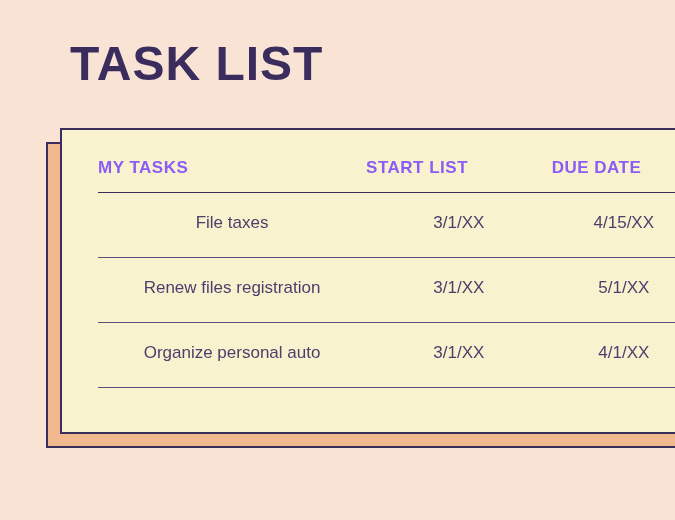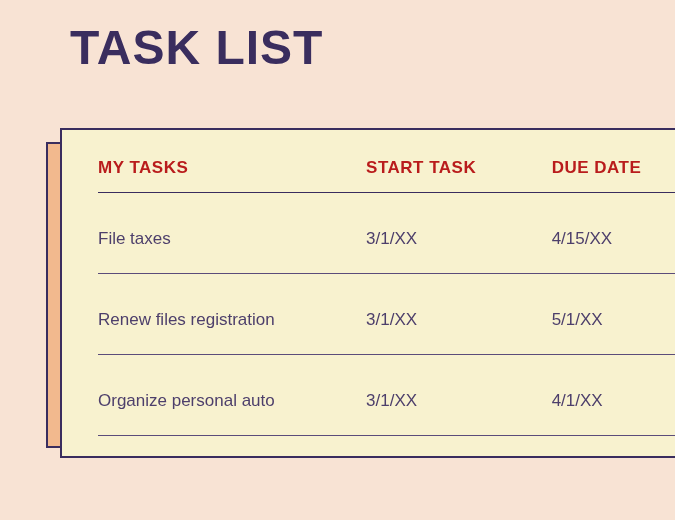--- a/index.html
+++ b/index.html
@@ -13,21 +13,21 @@
       background: #f8e3d4;
       font-family: 'Segoe UI', Arial, sans-serif;
       position: relative;
       overflow: hidden;
     }
     .page-title {
       color: #3a2d5e;
       font-size: 48px;
       font-weight: 800;
       letter-spacing: 1px;
-      padding: 20px 0 24px 70px;
+      padding: 36px 0 24px 70px;
     }
     .card-wrap {
       position: absolute;
       left: 60px;
       top: 128px;
       right: 0;
     }
     .card-shadow {
       position: absolute;
       left: -14px;
@@ -44,51 +44,52 @@
       background: #f8f2cf;
       border: 2px solid #3a2d5e;
       border-right: none;
       padding: 28px 0 20px 36px;
     }
     .task-table {
       width: 100%;
       border-collapse: collapse;
     }
     .task-table th {
-      color: #b91c1c;
+      color: #8b5cf6;
       font-size: 17px;
       font-weight: 800;
       letter-spacing: 0.5px;
       text-align: left;
       padding: 0 0 14px 0;
       border-bottom: 1.5px solid #3a2d5e;
     }
     .task-table td {
       color: #4d3f6b;
       font-size: 17px;
-      padding: 36px 0 24px 0;
+      padding: 20px 0 24px 0;
       border-bottom: 1px solid #5b4c7a;
+      text-align: center;
     }
     .col-task { width: 260px; }
     .col-start { width: 180px; }
     .col-due { width: 140px; }
   </style>
 </head>
 <body>
 
 <h1 class="page-title">TASK LIST</h1>
 
 <div class="card-wrap">
   <div class="card-shadow"></div>
   <div class="card">
     <table class="task-table">
       <thead>
         <tr>
           <th class="col-task">MY TASKS</th>
-          <th class="col-start">START TASK</th>
+          <th class="col-start">START LIST</th>
           <th class="col-due">DUE DATE</th>
         </tr>
       </thead>
       <tbody>
         <tr>
           <td>File taxes</td>
           <td>3/1/XX</td>
           <td>4/15/XX</td>
         </tr>
         <tr>

